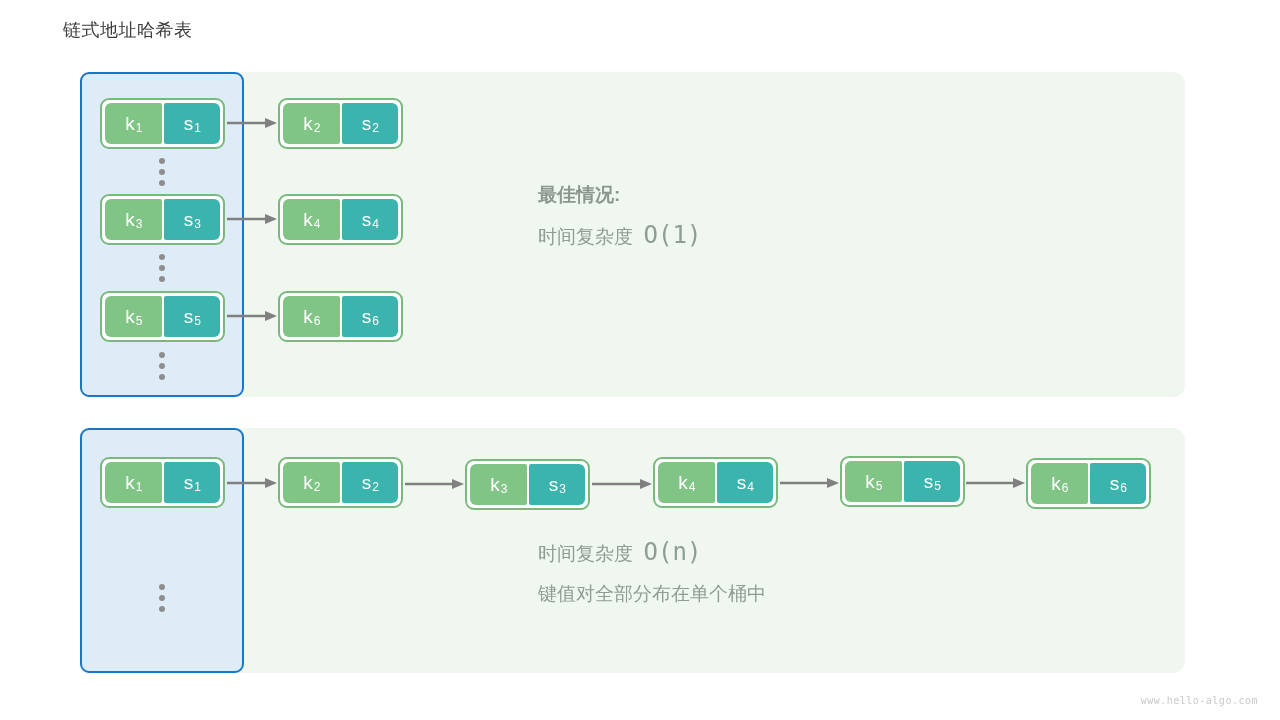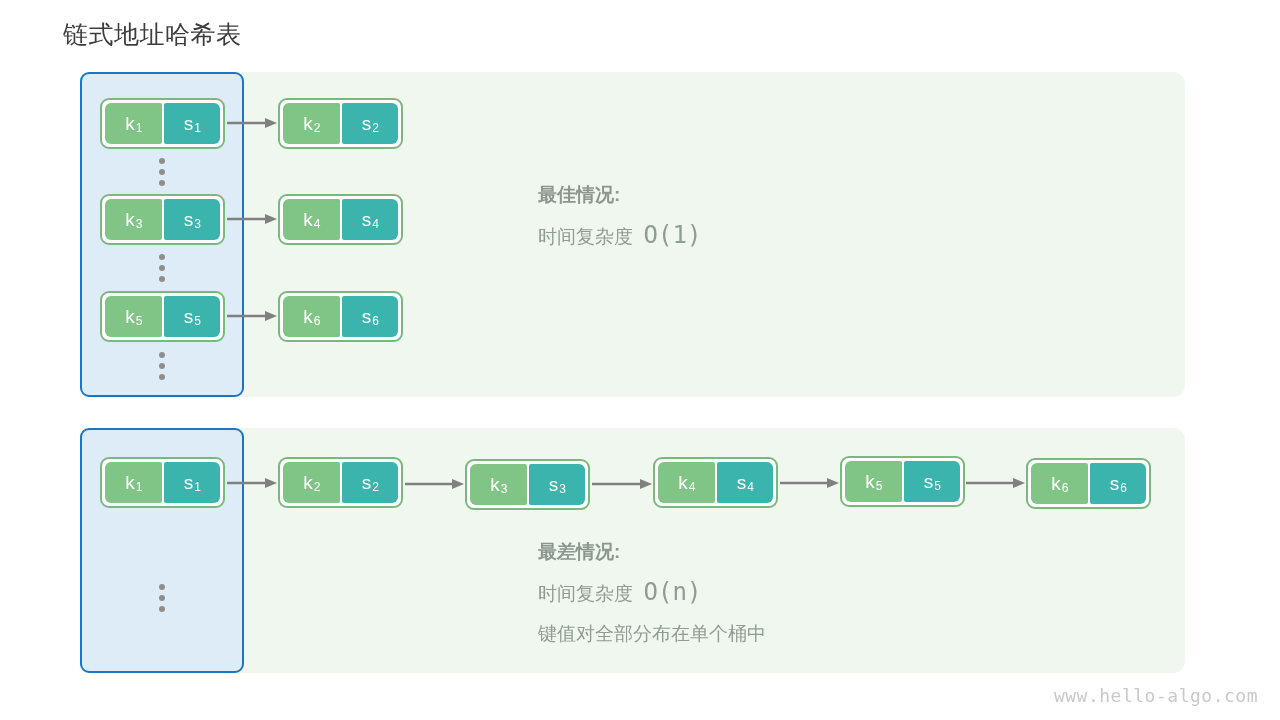--- a/index.html
+++ b/index.html
@@ -13,21 +13,21 @@
     position: relative;
     font-family: "Liberation Sans", "DejaVu Sans", sans-serif;
     overflow: hidden;
   }
 
   
   #diagram-title {
     position: absolute;
     left: 63px;
     top: 18px;
-    font-size: 25px;
+    font-size: 18px;
     color: #3c3c3c;
     letter-spacing: 0.5px;
     white-space: nowrap;
   }
 
   
   .panel {
     position: absolute;
     background: #f0f7ef;
     border-radius: 12px;
@@ -130,21 +130,21 @@
   }
   #caption-best  { left: 538px; top: 175px; }
   #caption-worst { left: 538px; top: 532px; }
 
   
   #watermark {
     position: absolute;
     right: 22px;
     bottom: 14px;
     font-family: "DejaVu Sans Mono", "Liberation Mono", monospace;
-    font-size: 18px;
+    font-size: 10px;
     color: #c9c9c9;
     letter-spacing: 0.5px;
   }
 </style>
 </head>
 <body>
 
 <div id="diagram-title">链式地址哈希表</div>
 
 <div class="panel" id="panel-best"></div>
@@ -347,18 +347,17 @@
     </svg>
 </div>
 
 <div class="vdots" style="left:157px; top:584px;">
     <i></i>
     <i></i>
     <i></i>
   </div>
 
 <div class="caption" id="caption-worst">
-  <div class="cap-head">最差情况:</div>
   <div><span>时间复杂度</span>&nbsp; <span class="cap-mono">O(n)</span></div>
   <div>键值对全部分布在单个桶中</div>
 </div>
 
 <div id="watermark">www.hello-algo.com</div>
 
 </body></html>

